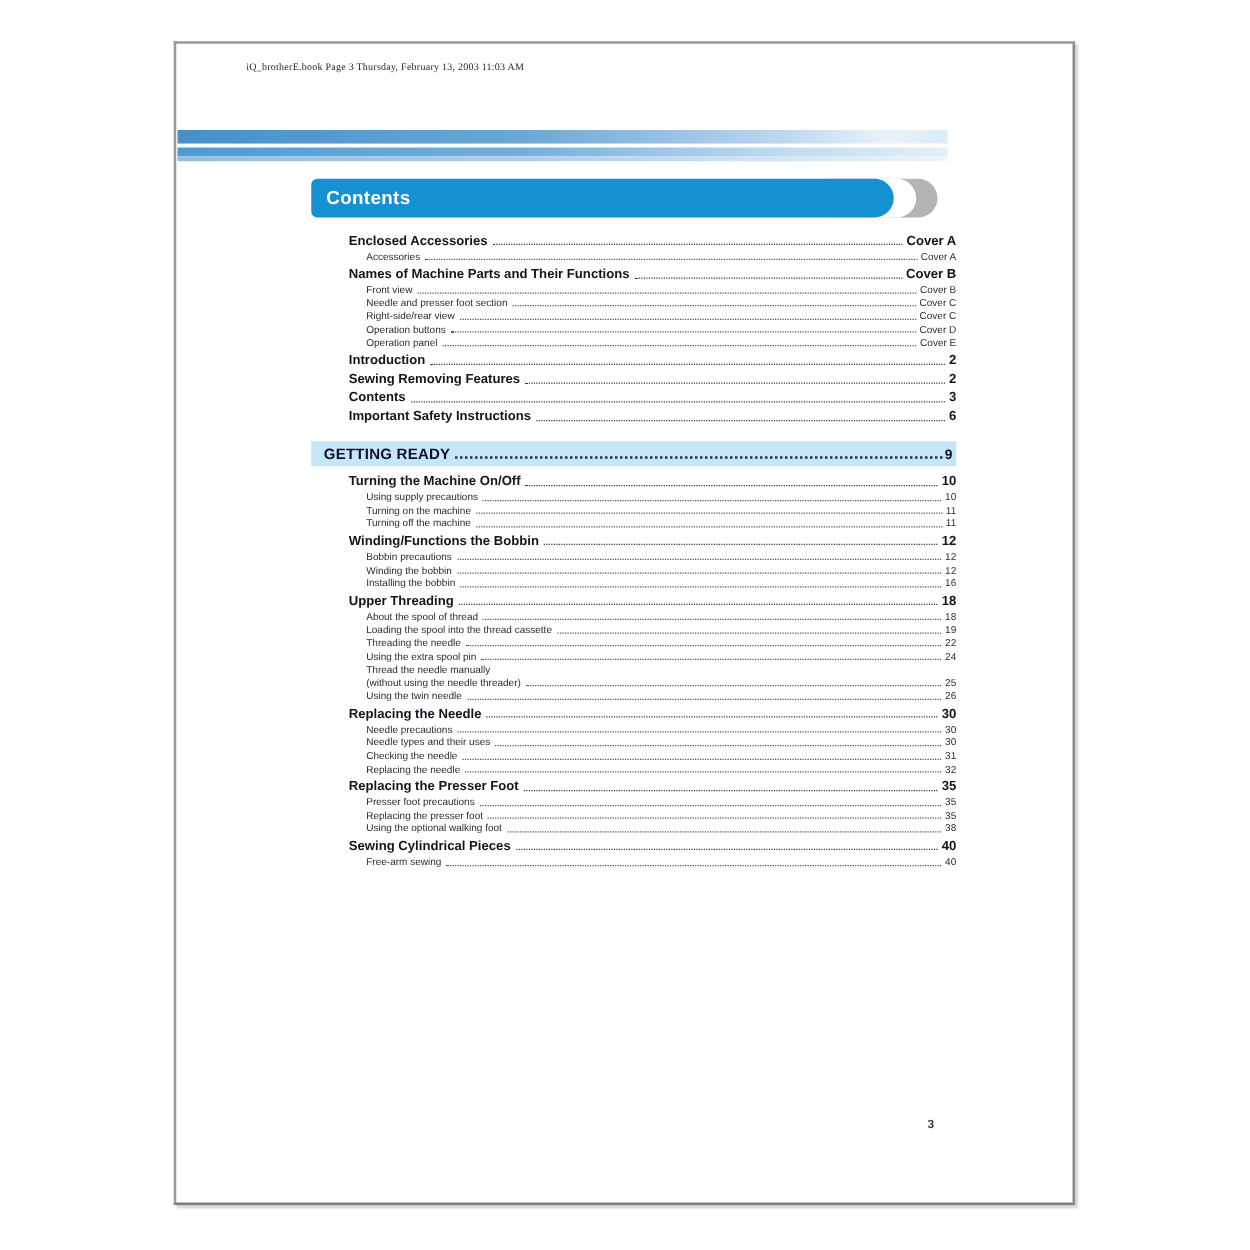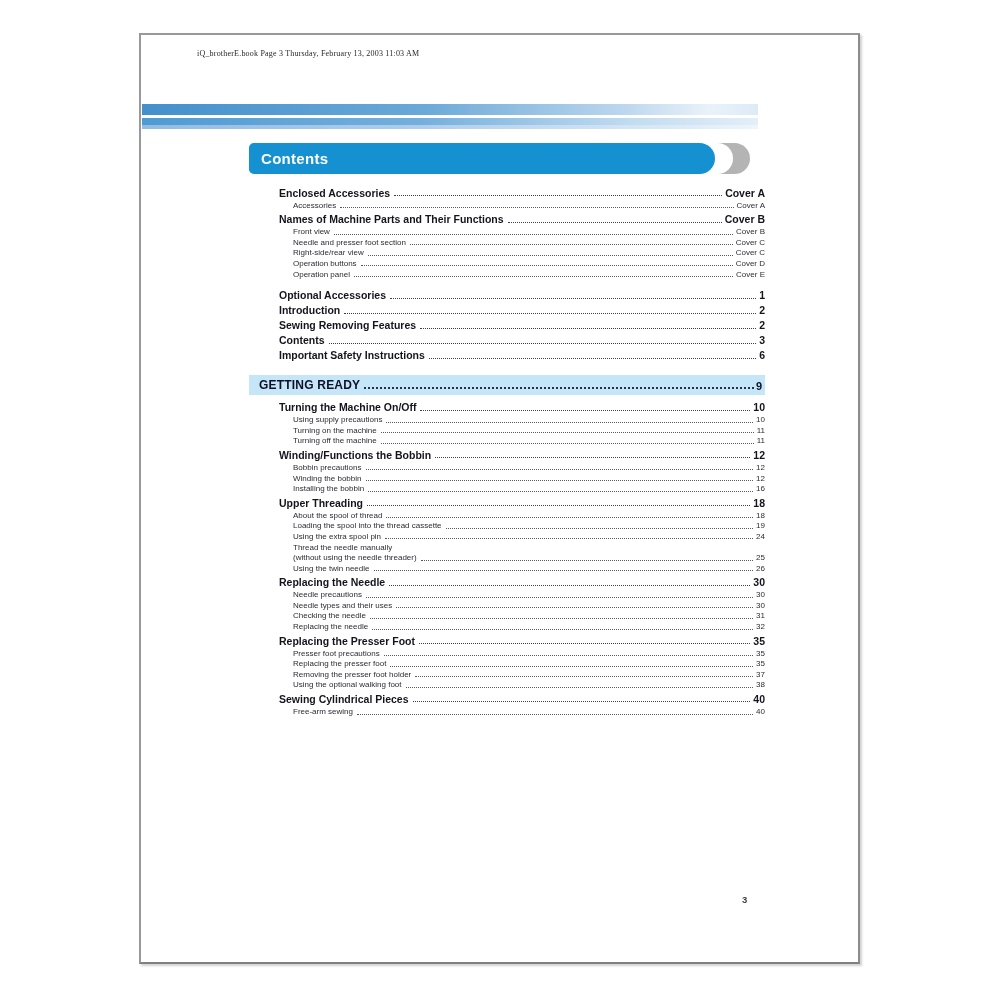--- a/index.html
+++ b/index.html
@@ -107,25 +107,20 @@
           <div class="row l2">
             <span class="label">Operation buttons</span>
             <span class="leader"></span>
             <span class="pagenum">Cover D</span>
           </div>
           <div class="row l2">
             <span class="label">Operation panel</span>
             <span class="leader"></span>
             <span class="pagenum">Cover E</span>
           </div>
-          <div class="row l1 gap-before">
-            <span class="label">Optional Accessories</span>
-            <span class="leader"></span>
-            <span class="pagenum">1</span>
-          </div>
           <div class="row l1">
             <span class="label">Introduction</span>
             <span class="leader"></span>
             <span class="pagenum">2</span>
           </div>
           <div class="row l1">
             <span class="label">Sewing Removing Features</span>
             <span class="leader"></span>
             <span class="pagenum">2</span>
           </div>
@@ -197,20 +192,25 @@
             <span class="label">About the spool of thread</span>
             <span class="leader"></span>
             <span class="pagenum">18</span>
           </div>
           <div class="row l2">
             <span class="label">Loading the spool into the thread cassette</span>
             <span class="leader"></span>
             <span class="pagenum">19</span>
           </div>
           <div class="row l2">
+            <span class="label">Threading the needle</span>
+            <span class="leader"></span>
+            <span class="pagenum">22</span>
+          </div>
+          <div class="row l2">
             <span class="label">Using the extra spool pin</span>
             <span class="leader"></span>
             <span class="pagenum">24</span>
           </div>
           <div class="row l2">
             <span class="label">Thread the needle manually</span>
           </div>
           <div class="row l2">
             <span class="label">(without using the needle threader)</span>
             <span class="leader"></span>
@@ -253,25 +253,20 @@
           </div>
           <div class="row l2">
             <span class="label">Presser foot precautions</span>
             <span class="leader"></span>
             <span class="pagenum">35</span>
           </div>
           <div class="row l2">
             <span class="label">Replacing the presser foot</span>
             <span class="leader"></span>
             <span class="pagenum">35</span>
-          </div>
-          <div class="row l2">
-            <span class="label">Removing the presser foot holder</span>
-            <span class="leader"></span>
-            <span class="pagenum">37</span>
           </div>
           <div class="row l2">
             <span class="label">Using the optional walking foot</span>
             <span class="leader"></span>
             <span class="pagenum">38</span>
           </div>
           <div class="row l1">
             <span class="label">Sewing Cylindrical Pieces</span>
             <span class="leader"></span>
             <span class="pagenum">40</span>

